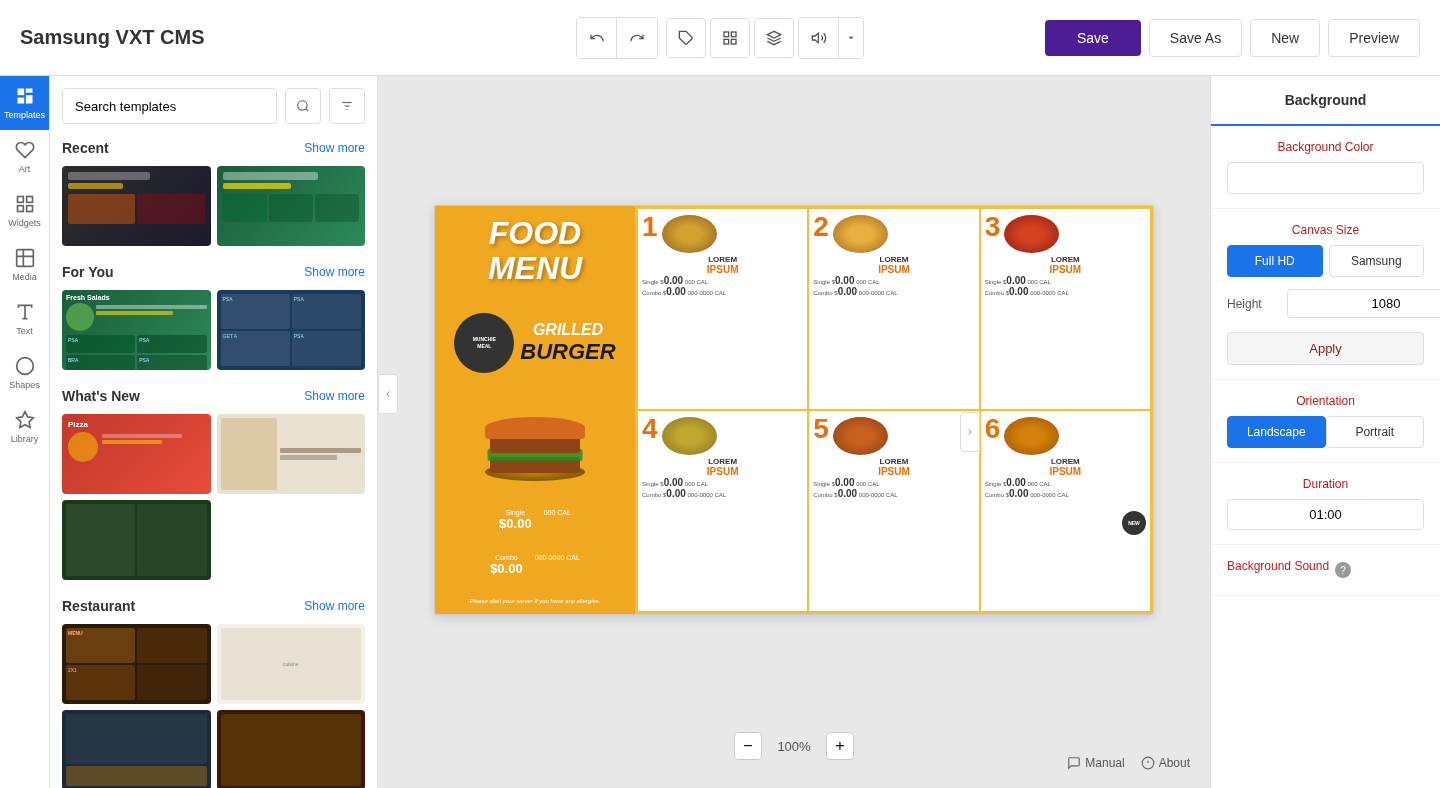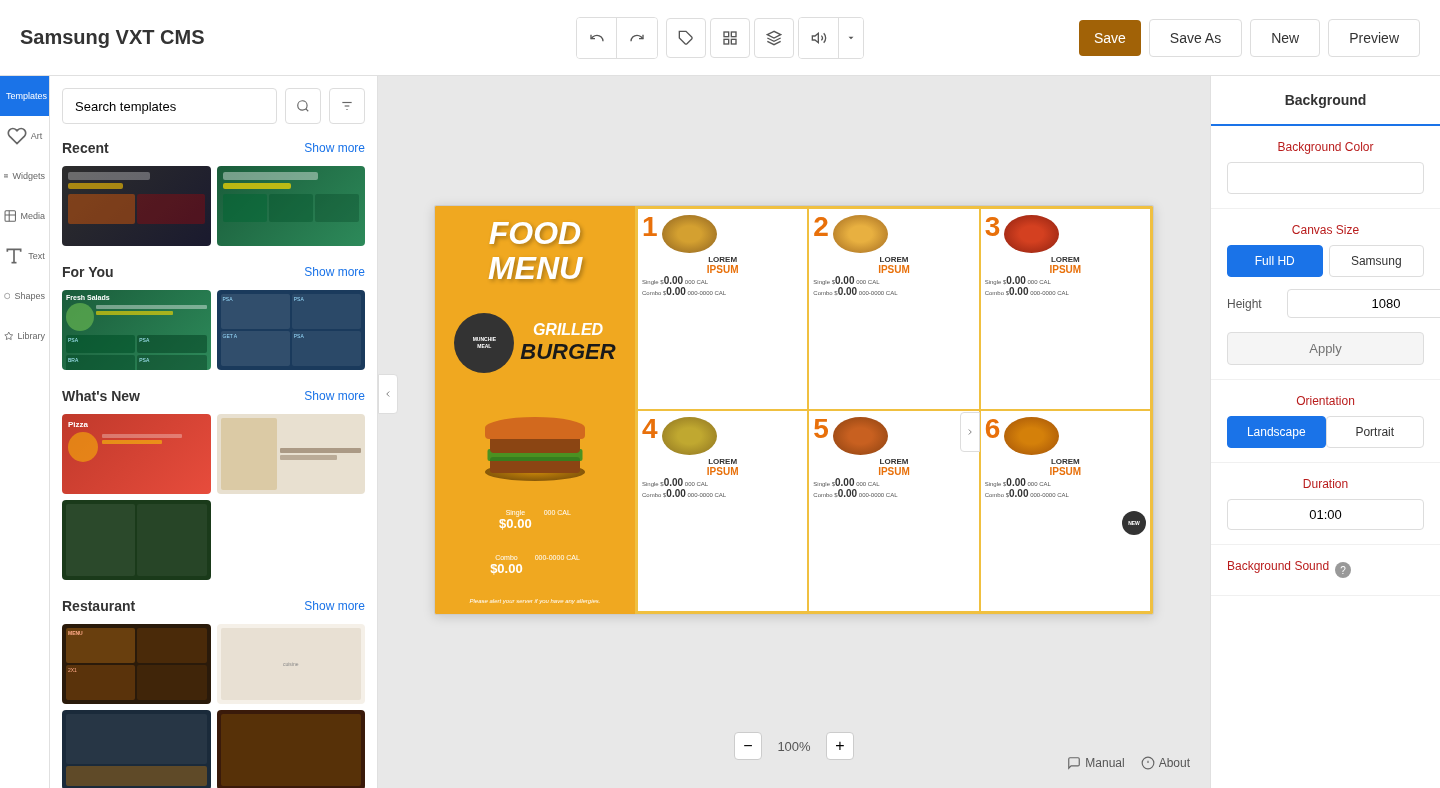--- a/index.html
+++ b/index.html
@@ -7,30 +7,30 @@
 
     
     .header { background: #fff; height: 76px; display: flex; align-items: center; padding: 0 20px; border-bottom: 1px solid #e0e0e0; flex-shrink: 0; }
     .app-title { font-size: 20px; font-weight: 600; color: #333; margin-right: auto; text-align: right; }
     .toolbar-center { display: flex; align-items: center; gap: 4px; position: absolute; left: 50%; transform: translateX(-50%); }
     .toolbar-btn { width: 40px; height: 40px; border: 1px solid #ddd; background: #fff; border-radius: 4px; cursor: pointer; display: flex; align-items: center; justify-content: center; color: #555; font-size: 16px; }
     .toolbar-btn-group { display: flex; border: 1px solid #ddd; border-radius: 4px; overflow: hidden; }
     .toolbar-btn-group .toolbar-btn { border: none; border-radius: 0; border-right: 1px solid #ddd; }
     .toolbar-btn-group .toolbar-btn:last-child { border-right: none; }
     .header-actions { display: flex; gap: 8px; align-items: center; }
-    .btn-save { background: #a16207; color: #fff; border: none; padding: 10px 15px; border-radius: 4px; cursor: pointer; font-size: 14px; font-weight: 500; }
+    .btn-save { background: #4c1d95; color: #fff; border: none; padding: 10px 32px; border-radius: 4px; cursor: pointer; font-size: 14px; font-weight: 500; }
     .btn-save-as, .btn-new, .btn-preview { background: #fff; color: #333; border: 1px solid #ddd; padding: 10px 20px; border-radius: 4px; cursor: pointer; font-size: 14px; }
     .btn-preview { font-weight: 500; }
 
     
     .main { display: flex; flex: 1; overflow: hidden; }
 
     
     .icon-sidebar { width: 50px; background: #fff; border-right: 1px solid #e0e0e0; display: flex; flex-direction: column; align-items: center; padding-top: 0; flex-shrink: 0; }
-    .icon-sidebar-item { width: 100%; display: flex; flex-direction: row; align-items: center; justify-content: center; padding: 10px 4px; cursor: pointer; font-size: 10px; color: #666; gap: 4px; border-bottom: none; }
+    .icon-sidebar-item { width: 100%; display: flex; flex-direction: column; align-items: center; justify-content: center; padding: 10px 4px; cursor: pointer; font-size: 10px; color: #666; gap: 4px; border-bottom: none; }
     .icon-sidebar-item.active { background: #1a73e8; color: #fff; }
     .icon-sidebar-item svg { width: 20px; height: 20px; }
     .icon-sidebar-item span { font-size: 9px; text-align: center; }
 
     
     .templates-panel { width: 328px; background: #fff; border-right: 1px solid #e0e0e0; overflow-y: auto; flex-shrink: 0; padding: 12px; }
     .search-bar { display: flex; gap: 8px; margin-bottom: 16px; }
     .search-input { flex: 1; padding: 8px 12px; border: 1px solid #ddd; border-radius: 4px; font-size: 13px; }
     .search-btn { width: 36px; height: 36px; border: 1px solid #ddd; background: #fff; border-radius: 4px; cursor: pointer; display: flex; align-items: center; justify-content: center; }
     .filter-btn { width: 36px; height: 36px; border: 1px solid #ddd; background: #fff; border-radius: 4px; cursor: pointer; display: flex; align-items: center; justify-content: center; }
@@ -60,21 +60,21 @@
     .right-panel-section { padding: 14px 16px; border-bottom: 1px solid #f0f0f0; }
     .right-panel-label { font-size: 12px; color: #b91c1c; margin-bottom: 8px; font-weight: 500; text-align: center; }
     .color-box { width: 100%; height: 32px; border: 1px solid #ddd; border-radius: 4px; background: #fff; }
     .canvas-size-row { display: flex; gap: 6px; margin-bottom: 12px; }
     .size-btn { flex: 1; padding: 8px 4px; border: 1px solid #1a73e8; border-radius: 4px; cursor: pointer; font-size: 12px; text-align: center; }
     .size-btn.active { background: #1a73e8; color: #fff; }
     .size-btn.inactive { background: #fff; color: #333; border-color: #ddd; }
     .input-row { display: flex; align-items: center; margin-bottom: 10px; }
     .input-label { font-size: 12px; color: #555; width: 60px; flex-shrink: 0; }
     .input-field { flex: 1; padding: 6px 10px; border: 1px solid #ddd; border-radius: 4px; font-size: 13px; text-align: center; }
-    .apply-btn { width: 100%; padding: 8px; border: 1px solid #ddd; border-radius: 4px; background: #f5f5f5; color: #737373; font-size: 13px; cursor: not-allowed; margin-top: 4px; }
+    .apply-btn { width: 100%; padding: 8px; border: 1px solid #ddd; border-radius: 4px; background: #f5f5f5; color: #7f1d1d; font-size: 13px; cursor: not-allowed; margin-top: 4px; }
     .orientation-row { display: flex; gap: 0; }
     .orient-btn { flex: 1; padding: 8px 4px; border: 1px solid #1a73e8; border-radius: 4px; cursor: pointer; font-size: 12px; text-align: center; }
     .orient-btn.active { background: #1a73e8; color: #fff; }
     .orient-btn.inactive { background: #fff; color: #333; border-color: #ddd; }
     .duration-input { width: 100%; padding: 7px 10px; border: 1px solid #ddd; border-radius: 4px; font-size: 13px; text-align: center; }
     .sound-row { display: flex; align-items: center; gap: 6px; }
     .help-icon { width: 16px; height: 16px; border-radius: 50%; background: #999; color: #fff; font-size: 10px; display: flex; align-items: center; justify-content: center; flex-shrink: 0; }
 
     
     .panel-toggle { position: absolute; left: calc(50px + 328px); top: 50%; transform: translateY(-50%); width: 20px; height: 40px; background: #fff; border: 1px solid #ddd; border-radius: 0 4px 4px 0; cursor: pointer; display: flex; align-items: center; justify-content: center; z-index: 10; }

